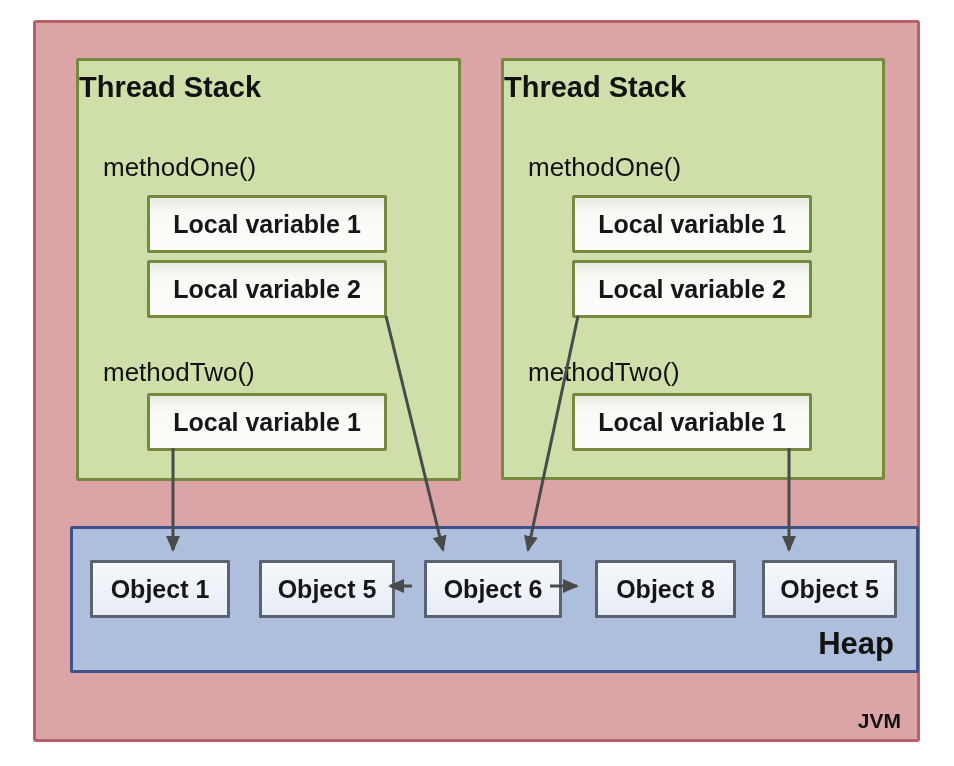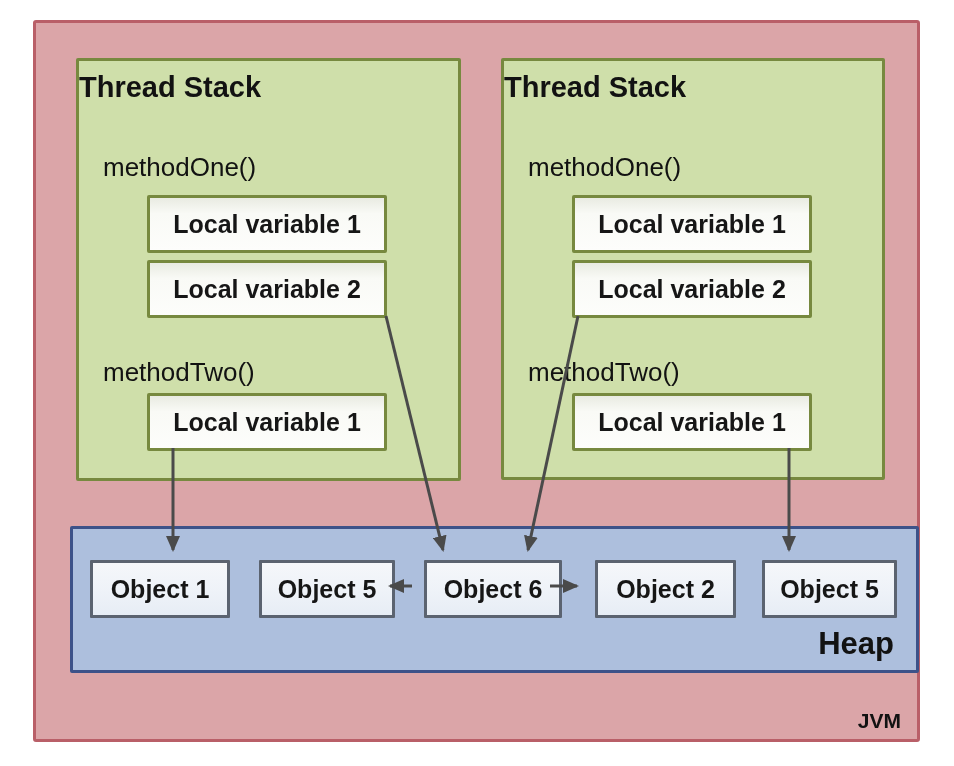--- a/index.html
+++ b/index.html
@@ -149,21 +149,21 @@
       <div class="var-box lv-a">Local variable 1</div>
       <div class="var-box lv-b">Local variable 2</div>
       <div class="method-label method-two">methodTwo()</div>
       <div class="var-box lv-c">Local variable 1</div>
     </div>
 
     <div class="heap-box">
       <div class="obj-box obj-1">Object 1</div>
       <div class="obj-box obj-2">Object 5</div>
       <div class="obj-box obj-3">Object 6</div>
-      <div class="obj-box obj-4">Object 2</div>
+      <div class="obj-box obj-4">Object 8</div>
       <div class="obj-box obj-5">Object 5</div>
       <div class="heap-label">Heap</div>
     </div>
 
     <div class="jvm-label">JVM</div>
   </div>
 
   <svg class="arrows" viewBox="0 0 954 766" xmlns="http://www.w3.org/2000/svg">
     <defs>
       <marker id="ah" viewBox="0 0 16 14" refX="14" refY="7" markerWidth="16" markerHeight="14" markerUnits="userSpaceOnUse" orient="auto">

